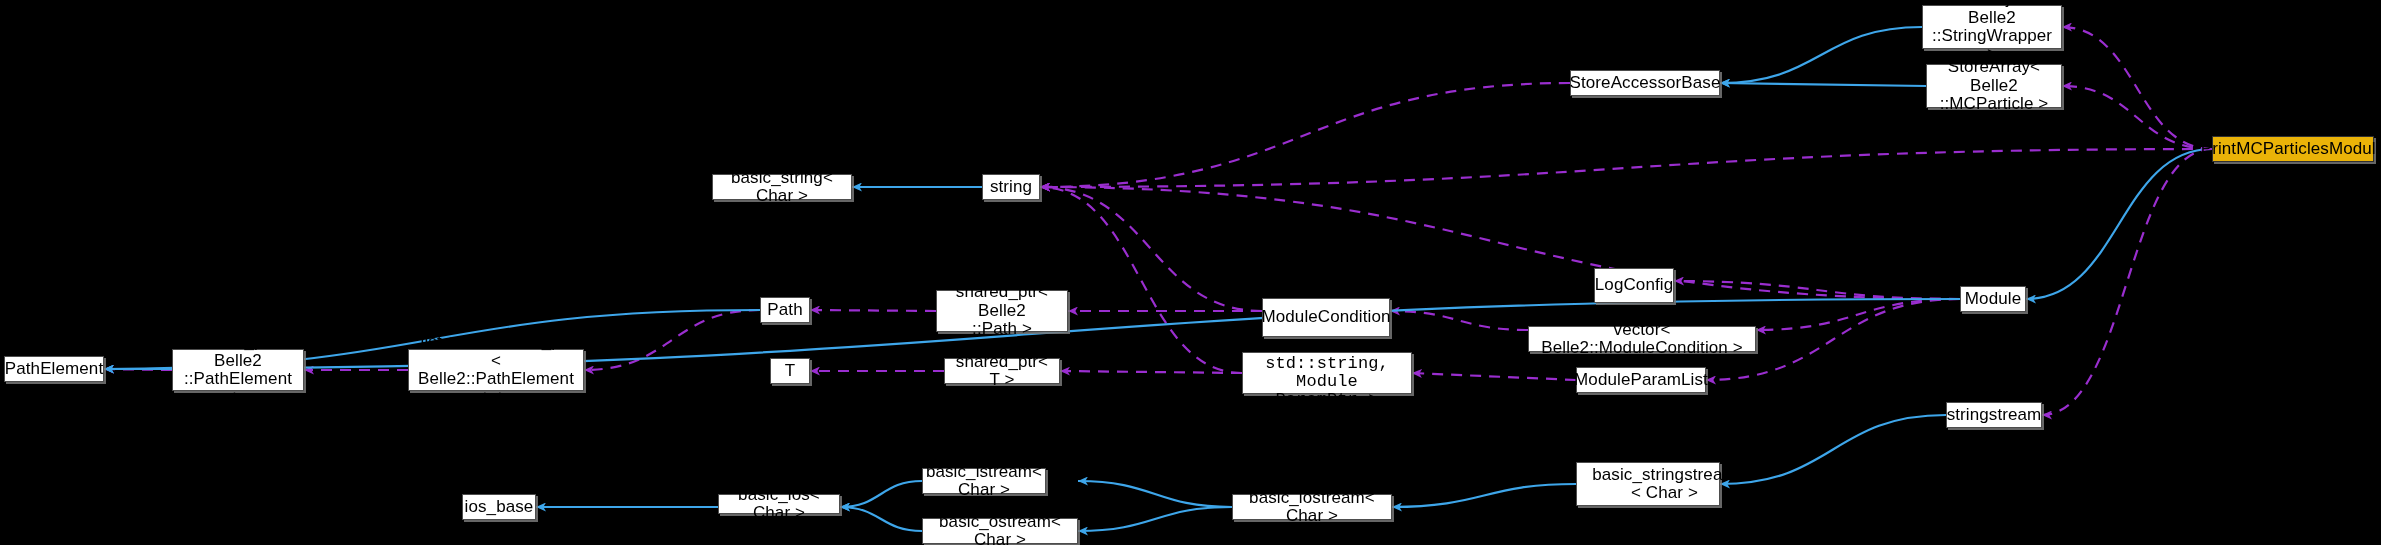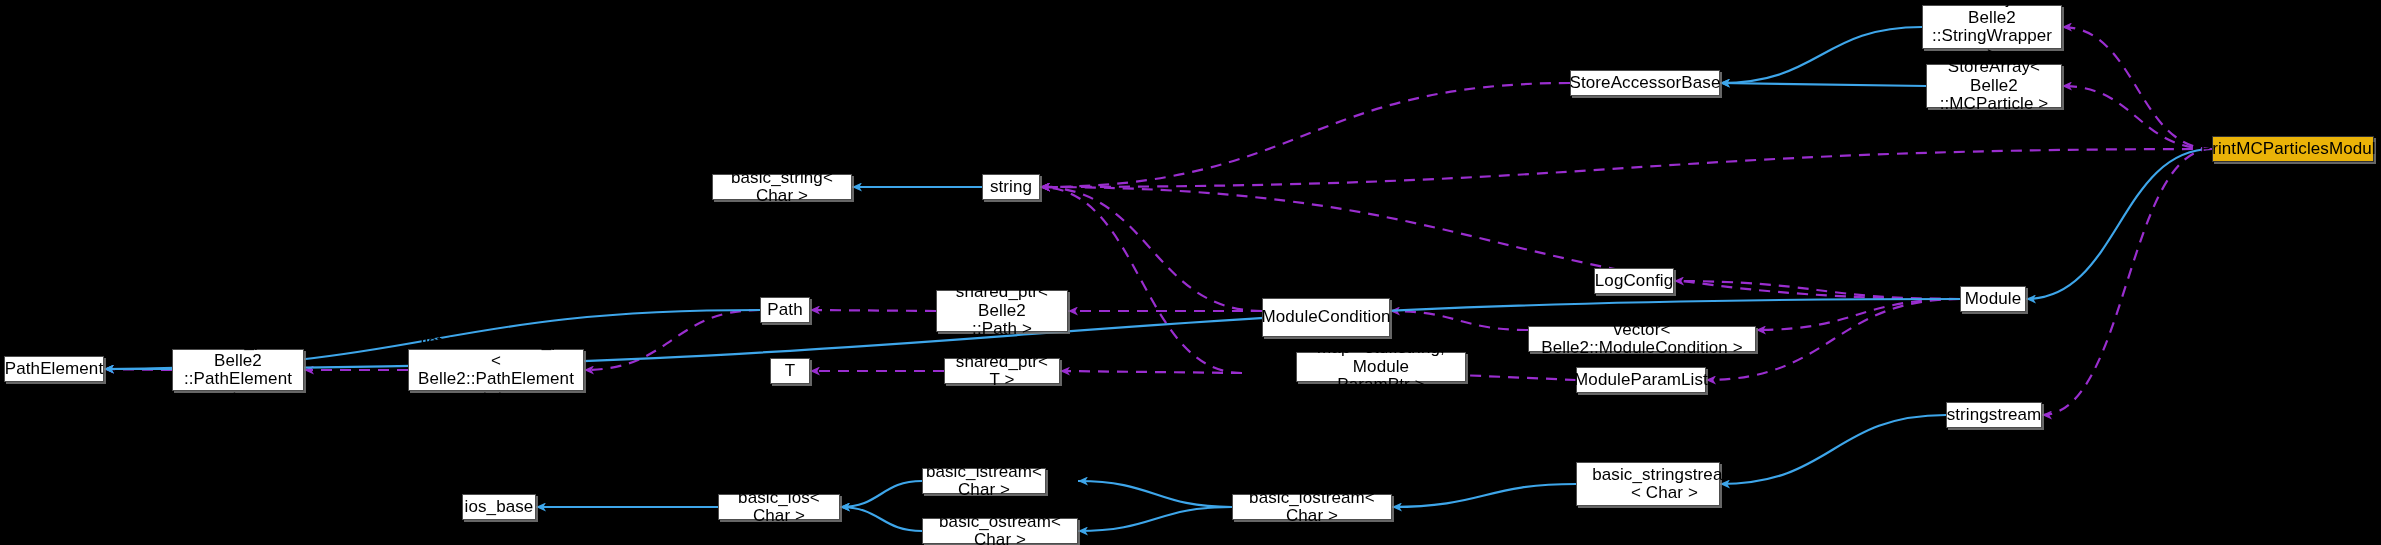--- a/index.html
+++ b/index.html
@@ -66,39 +66,39 @@
   </svg>
   <div id="nodes">
       <div class="node" style="left: 1922px; top: 5px; width: 140px; height: 44px;"><span class="lbl">StoreObjPtr&lt; Belle2
 ::StringWrapper &gt;</span></div>
       <div class="node" style="left: 1926px; top: 64px; width: 136px; height: 44px;"><span class="lbl">StoreArray&lt; Belle2
 ::MCParticle &gt;</span></div>
       <div class="node" style="left: 1570px; top: 70px; width: 150px; height: 26px;"><span class="lbl">StoreAccessorBase</span></div>
       <div class="node hl" style="left: 2212px; top: 136px; width: 162px; height: 26px;"><span class="lbl">PrintMCParticlesModule</span></div>
       <div class="node" style="left: 712px; top: 174px; width: 140px; height: 26px;"><span class="lbl">basic_string&lt; Char &gt;</span></div>
       <div class="node" style="left: 982px; top: 174px; width: 58px; height: 26px;"><span class="lbl">string</span></div>
-      <div class="node" style="left: 1594px; top: 268px; width: 80px; height: 26px;"><span class="lbl">LogConfig</span></div>
+      <div class="node" style="left: 1594px; top: 268px; width: 80px; height: 35px;"><span class="lbl">LogConfig</span></div>
       <div class="node" style="left: 1960px; top: 286px; width: 66px; height: 26px;"><span class="lbl">Module</span></div>
       <div class="node" style="left: 760px; top: 297px; width: 50px; height: 26px;"><span class="lbl">Path</span></div>
       <div class="node" style="left: 936px; top: 290px; width: 132px; height: 42px;"><span class="lbl">shared_ptr&lt; Belle2
 ::Path &gt;</span></div>
       <div class="node" style="left: 1262px; top: 298px; width: 128px; height: 39px;"><span class="lbl">ModuleCondition</span></div>
       <div class="node" style="left: 1528px; top: 317px; width: 228px; height: 26px; margin-top: 9px;"><span class="lbl">vector&lt; Belle2::ModuleCondition &gt;</span></div>
       <div class="node" style="left: 770px; top: 358px; width: 40px; height: 26px;"><span class="lbl">T</span></div>
       <div class="node" style="left: 944px; top: 358px; width: 116px; height: 26px;"><span class="lbl">shared_ptr&lt; T &gt;</span></div>
-      <div class="node" style="left: 1296px; top: 352px; width: 170px; height: 30px;"><span class="lbl">map&lt; std::string, Module
+      <div class="node" style="left: 1242px; top: 352px; width: 170px; height: 42px; font-family: Liberation Mono, monospace;"><span class="lbl">map&lt; std::string, Module
 ParamPtr &gt;</span></div>
       <div class="node" style="left: 1576px; top: 367px; width: 130px; height: 26px;"><span class="lbl">ModuleParamList</span></div>
       <div class="node" style="left: 4px; top: 356px; width: 100px; height: 26px;"><span class="lbl">PathElement</span></div>
       <div class="node" style="left: 172px; top: 349px; width: 132px; height: 42px;"><span class="lbl">shared_ptr&lt; Belle2
 ::PathElement &gt;</span></div>
       <div class="node" style="left: 408px; top: 349px; width: 176px; height: 42px;"><span class="lbl">list&lt; std::shared_ptr
 &lt; Belle2::PathElement &gt; &gt;</span></div>
       <div class="node" style="left: 1946px; top: 402px; width: 96px; height: 26px;"><span class="lbl">stringstream</span></div>
       <div class="node" style="left: 462px; top: 494px; width: 74px; height: 26px;"><span class="lbl">ios_base</span></div>
-      <div class="node" style="left: 718px; top: 494px; width: 122px; height: 26px;"><span class="lbl">basic_ios&lt; Char &gt;</span></div>
+      <div class="node" style="left: 718px; top: 494px; width: 122px; height: 20px;"><span class="lbl">basic_ios&lt; Char &gt;</span></div>
       <div class="node" style="left: 922px; top: 468px; width: 124px; height: 26px;"><span class="lbl">basic_istream&lt; Char &gt;</span></div>
       <div class="node" style="left: 922px; top: 518px; width: 156px; height: 26px;"><span class="lbl">basic_ostream&lt; Char &gt;</span></div>
       <div class="node" style="left: 1232px; top: 494px; width: 160px; height: 26px;"><span class="lbl">basic_iostream&lt; Char &gt;</span></div>
       <div class="node" style="left: 1576px; top: 462px; width: 144px; height: 44px; padding-left: 33px;"><span class="lbl">basic_stringstream
 &lt; Char &gt;</span></div>
     </div>
 </div>
 
 </body></html>

